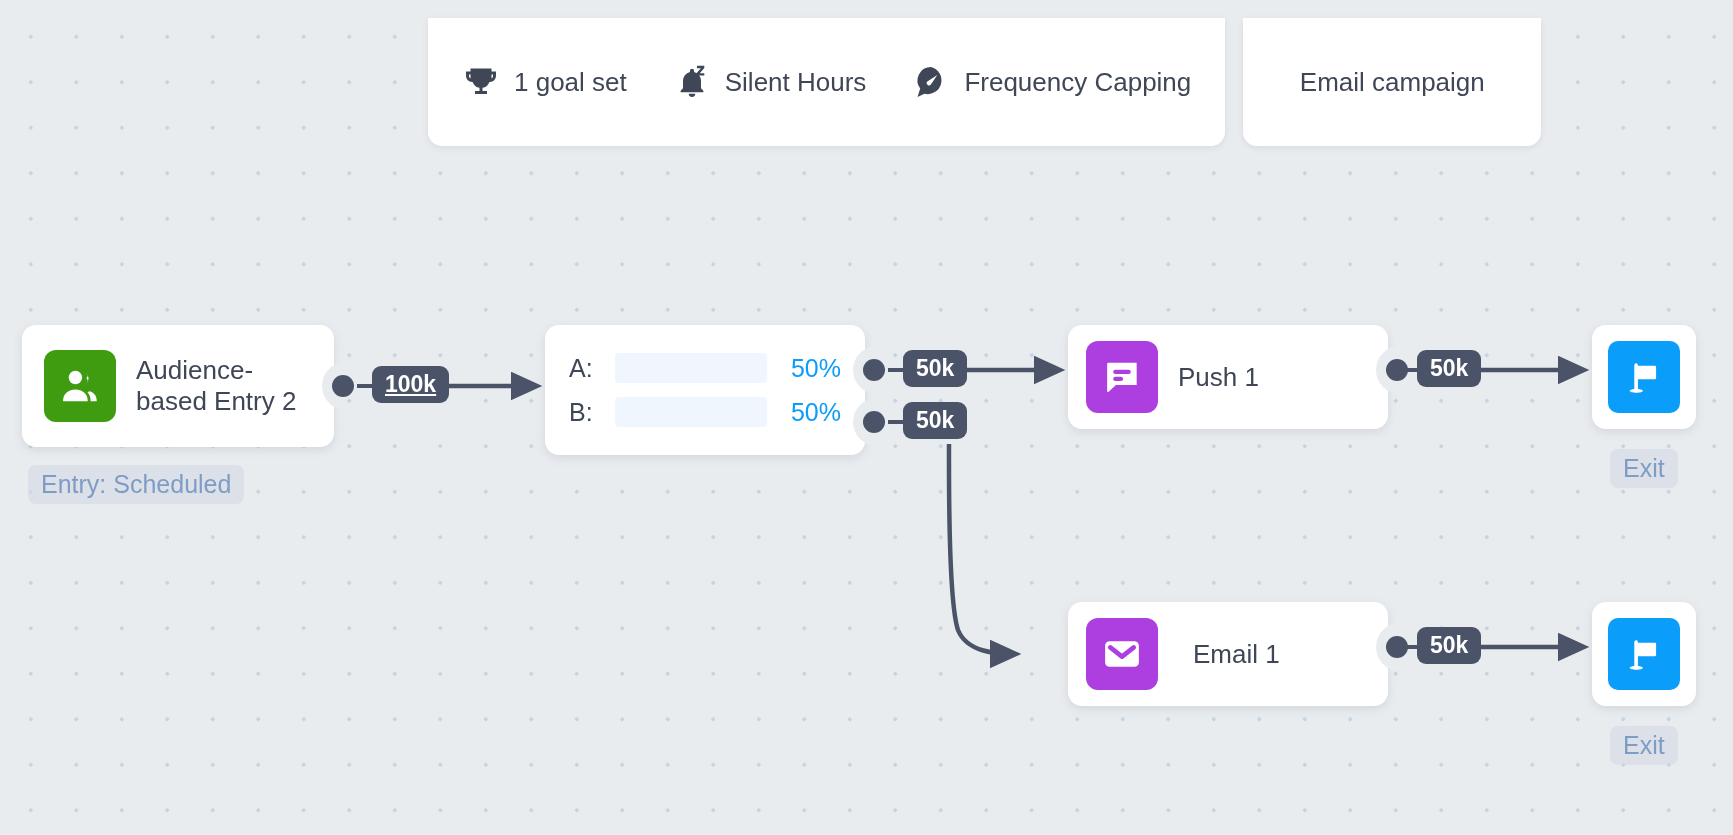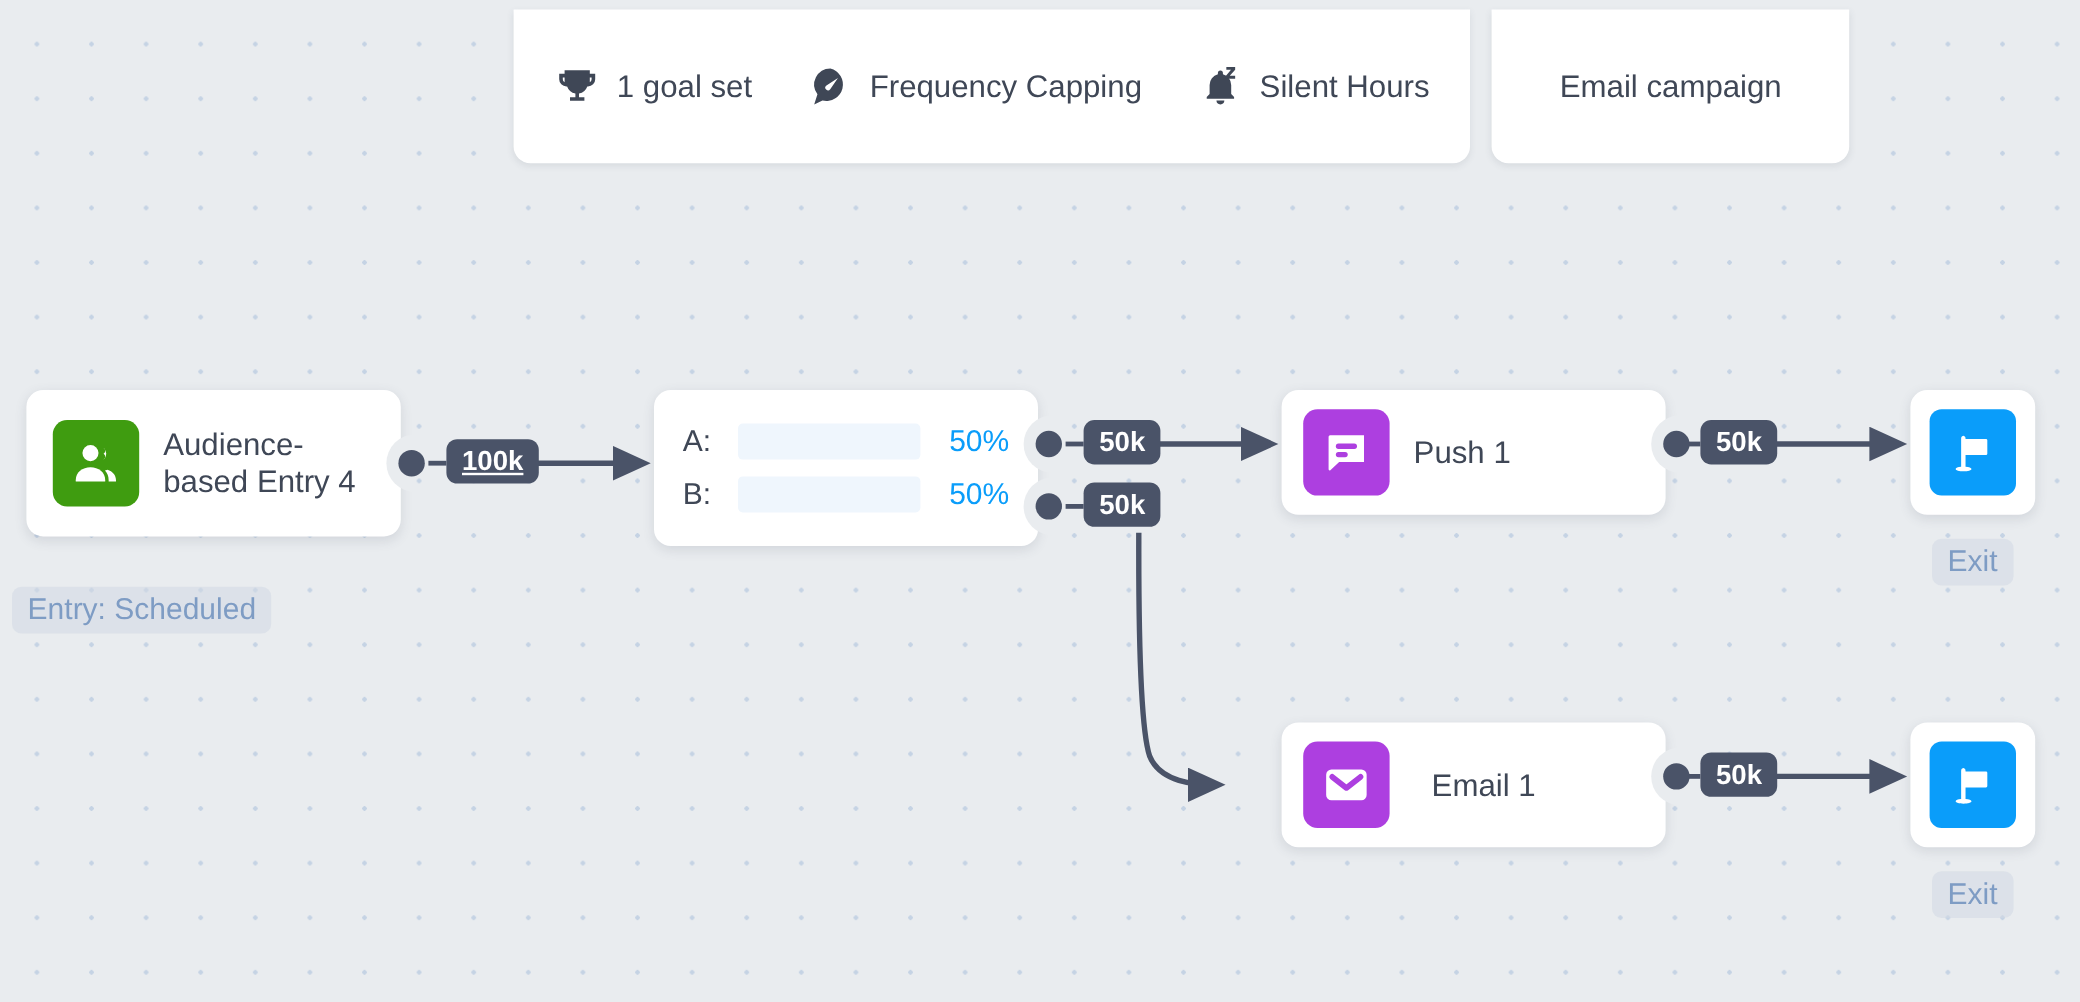--- a/index.html
+++ b/index.html
@@ -12,21 +12,21 @@
     background-color: #e9ecef;
     background-image: radial-gradient(circle, #c5d3e4 1.8px, transparent 1.9px);
     background-size: 45.5px 45.5px;
     background-position: 8px 14px;
     position: relative;
   }
 
   
   .toolbar-wrap {
     position: absolute;
-    top: 8px; left: 428px;
+    top: 18px; left: 428px;
     display: flex;
     gap: 18px;
     align-items: flex-start;
   }
   .toolbar-card {
     background: #ffffff;
     border-radius: 0 0 14px 14px;
     box-shadow: 0 2px 6px rgba(60,70,90,.10);
     height: 128px;
     display: flex;
@@ -133,21 +133,21 @@
   
   .pill-label {
     position: absolute;
     background: rgba(209,217,228,.55);
     border-radius: 8px;
     color: #7e9cc4;
     font-size: 25px;
     padding: 5px 13px;
     white-space: nowrap;
   }
-  #entry-status { left: 10px; top: 465px; margin-top: 24px; }
+  #entry-status { left: 28px; top: 465px; }
   #exit-label-1 { left: 1610px; top: 449px; }
   #exit-label-2 { left: 1610px; top: 726px; }
 
   
   .conn-dot {
     position: absolute;
     width: 22px; height: 22px;
     background: #4a5368;
     border-radius: 50%;
     z-index: 4;
@@ -186,41 +186,41 @@
 
   <div class="toolbar-card">
 
     <div class="tool-item">
       <span class="glyph">
         <svg width="36" height="36" viewBox="0 0 24 24" fill="#3f4756">
           <path d="M5 3h14v2h3v3a4 4 0 0 1-4 4h-.4A6 6 0 0 1 13 15.9V18h3v2H8v-2h3v-2.1A6 6 0 0 1 6.4 12H6a4 4 0 0 1-4-4V5h3V3zm0 4H4v1a2 2 0 0 0 1 1.7V7zm14 0v2.7A2 2 0 0 0 20 8V7h-1zm-7-1.2l.9 1.9 2.1.3-1.5 1.5.4 2.1-1.9-1-1.9 1 .4-2.1L9 8l2.1-.3.9-1.9z"></path>
         </svg>
       </span>
       <span class="lbl">1 goal set</span>
-    </div>
-
-    <div class="tool-item">
-      <span class="glyph">
-        <svg width="36" height="36" viewBox="0 0 24 24" fill="#3f4756">
-          <path d="M12 2a9 9 0 0 0-7.2 14.4L3 22l4.6-2.2A9 9 0 1 0 12 2zm4.2 5.3l-4.3 6.3a1.5 1.5 0 1 1-2.1-2.1l6.4-4.2z"></path>
-        </svg>
-      </span>
-      <span class="lbl">Frequency Capping</span>
     </div>
 
     <div class="tool-item">
       <span class="glyph">
         <svg width="36" height="36" viewBox="0 0 24 24" fill="#3f4756">
           <path d="M12 22a2.2 2.2 0 0 0 2.2-2.1H9.8A2.2 2.2 0 0 0 12 22zM18 16.2v-5a6 6 0 0 0-4.6-5.9V4.6a1.4 1.4 0 0 0-2.8 0v.7A6 6 0 0 0 6 11.2v5l-1.6 1.7v.9h15.2v-.9L18 16.2z"></path>
           <path d="M15.3 1.2h4.9v1.5l-3 3.4h3v1.6h-5.2V6.2l2.9-3.4h-2.6V1.2z"></path>
         </svg>
       </span>
       <span class="lbl">Silent Hours</span>
     </div>
 
+    <div class="tool-item">
+      <span class="glyph">
+        <svg width="36" height="36" viewBox="0 0 24 24" fill="#3f4756">
+          <path d="M12 2a9 9 0 0 0-7.2 14.4L3 22l4.6-2.2A9 9 0 1 0 12 2zm4.2 5.3l-4.3 6.3a1.5 1.5 0 1 1-2.1-2.1l6.4-4.2z"></path>
+        </svg>
+      </span>
+      <span class="lbl">Frequency Capping</span>
+    </div>
+
   </div>
 
   <div class="stop-card">
     <span class="lbl">Email campaign</span>
   </div>
 
 </div>
 
 <svg class="wires" viewBox="0 0 1733 835">
   <defs>
@@ -254,21 +254,21 @@
 <div class="node" id="entry-node">
   <span class="node-icon" style="background:#3f9c10;">
     <svg width="46" height="46" viewBox="0 0 24 24" fill="#ffffff">
       <circle cx="9.6" cy="7.6" r="3.5"></circle>
       <path d="M3.2 19.4c0-3.4 2.9-5.6 6.4-5.6s6.4 2.2 6.4 5.6v.6H3.2v-.6z"></path>
       <path d="M15.2 5.3a3.3 3.3 0 0 1 0 5.2 1.5 1.5 0 0 0 .1-2.6 1.5 1.5 0 0 0-.1-2.6z"></path>
       <path d="M17 14.8c2.2.7 3.7 2.3 3.7 4.6v.6h-3.2v-.6c0-1.7-.6-3.1-1.6-4.2l1.1-.4z"></path>
     </svg>
   </span>
   <span class="node-title">Audience-
-based Entry 4</span>
+based Entry 2</span>
 </div>
 <div class="conn-dot" style="left:332px; top:375px;"></div>
 <div class="conn-badge" style="left:372px; top:366px;text-decoration:underline;">100k</div>
 <div class="pill-label" id="entry-status">Entry: Scheduled</div>
 
 <div class="node" id="ab-node">
   <div class="ab-row">
     <span class="ab-key">A:</span>
     <span class="ab-bar"><span class="ab-fill" id="fill-a" style="width: 50%;"></span></span>
     <span class="ab-pct">50%</span>

